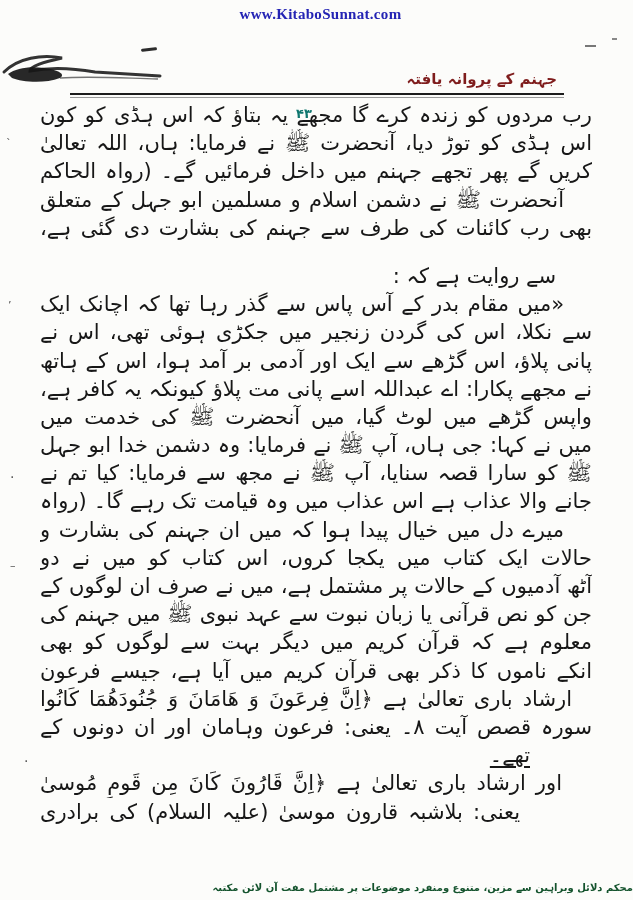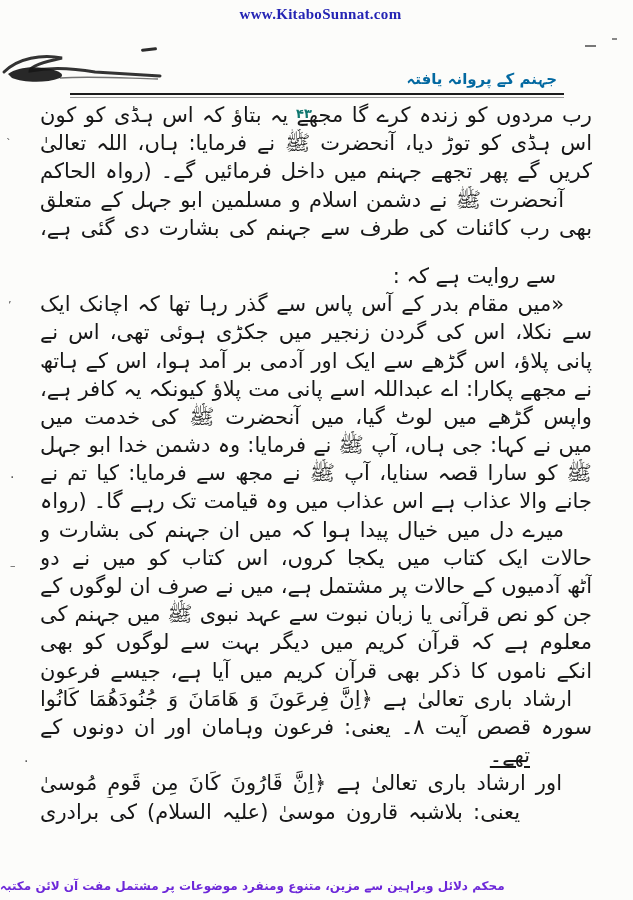--- a/index.html
+++ b/index.html
@@ -13,21 +13,21 @@
   .toplink{
     position:absolute;top:6px;left:4px;width:100%;
     text-align:center;
     font-family:"Liberation Serif",serif;
     font-weight:bold;font-size:15px;letter-spacing:.3px;
     color:#2424b4;
   }
   
   .hdr-title{
     position:absolute;top:70px;right:76px;
-    direction:rtl;font-size:15px;font-weight:bold;color:#0369a1;
+    direction:rtl;font-size:15px;font-weight:bold;color:#7f1d1d;
   }
   .hdr-num{
     position:absolute;top:70px;left:296px;
     font-size:13px;font-weight:bold;color:#0f766e;margin-top:36px;
   }
   .hdr-rule{
     position:absolute;top:93px;left:70px;width:494px;height:2px;
     border-top:2px solid #1c1c1c;border-bottom:1px solid #9a9a9a;
     background:transparent;
   }
@@ -48,22 +48,22 @@
   .ln.short6{text-align-last:right;padding-right:36px;margin-top:20px;}
   .ln.short23{text-align-last:right;padding-right:62px;}
   .ln.short23 .u{text-decoration:underline;text-underline-offset:4px;}
   .ln.short25{text-align-last:right;padding-right:146px;}
   .ln.shift26{padding-right:72px;}
   .ln.gap4{margin-top:0;}
   .ln.gap6{}
   
   .footer{
     position:absolute;bottom:7px;left:0;width:100%;
-    direction:rtl;text-align:left;
-    font-size:12px;font-weight:bold;color:#6d28d9;
+    direction:rtl;text-align:right;
+    font-size:10px;font-weight:bold;color:#14532d;
   }
   
   .artifact-svg{position:absolute;left:0;top:38px;}
   .margin-mark{position:absolute;color:#555;font-size:11px;line-height:1;}
   .mm1{left:6px;top:138px;}
   .mm2{left:8px;top:300px;}
   .mm3{left:10px;top:470px;font-size:14px;}
   .mm4{left:10px;top:560px;}
   .mm5{left:24px;top:754px;font-size:14px;}
   .dash1{position:absolute;left:141px;top:48px;width:16px;height:3px;background:#2c2c2c;transform:rotate(-6deg);border-radius:2px;}

